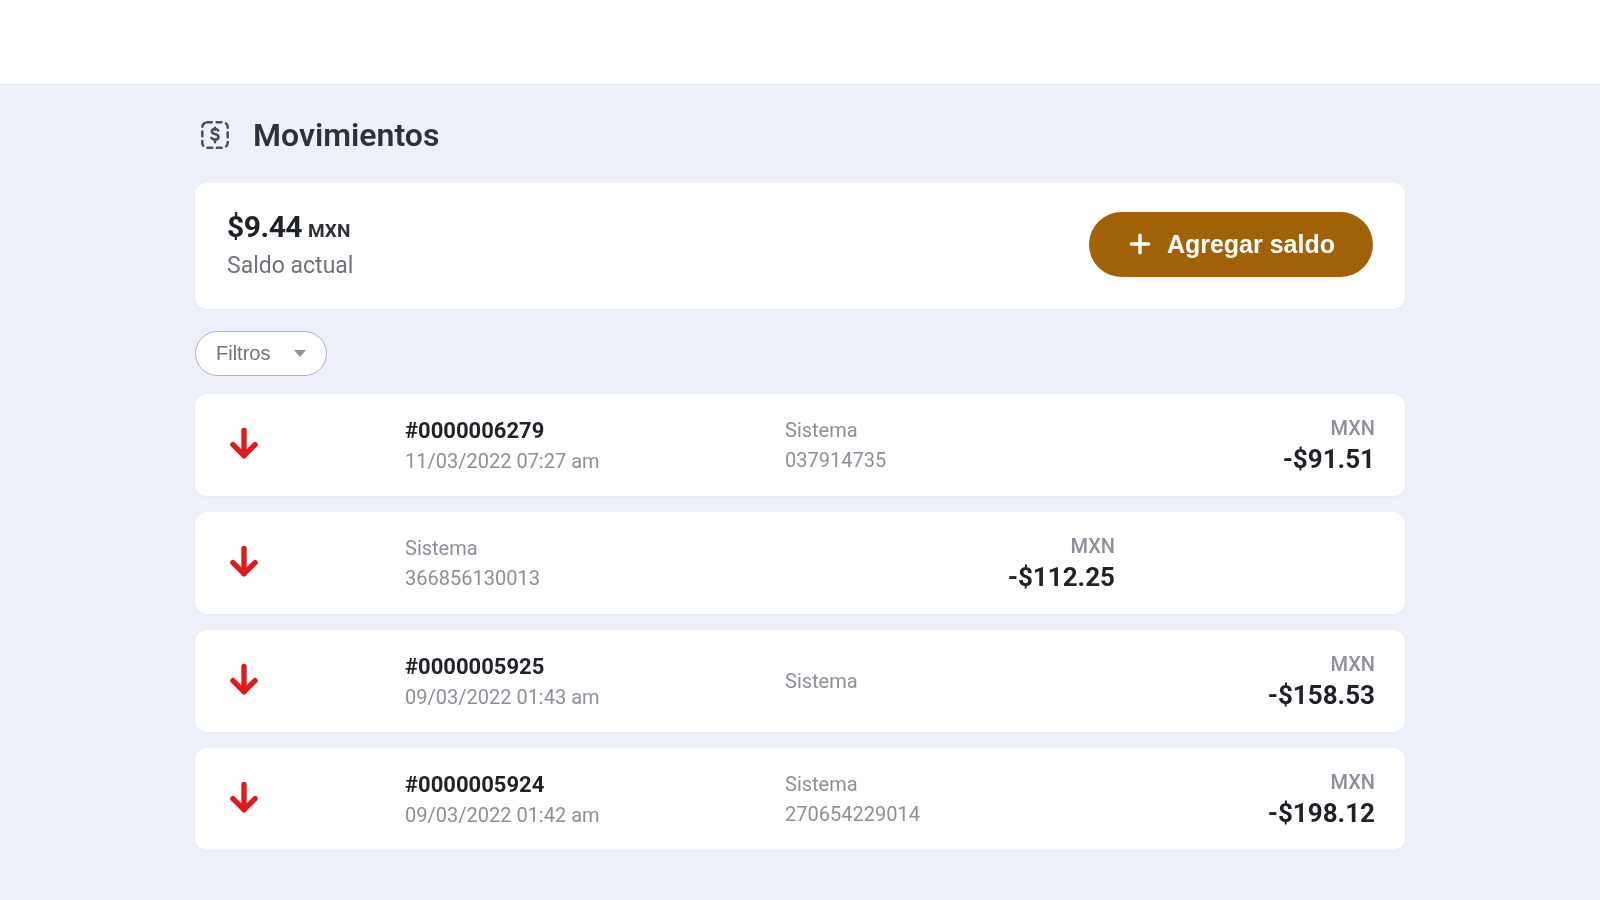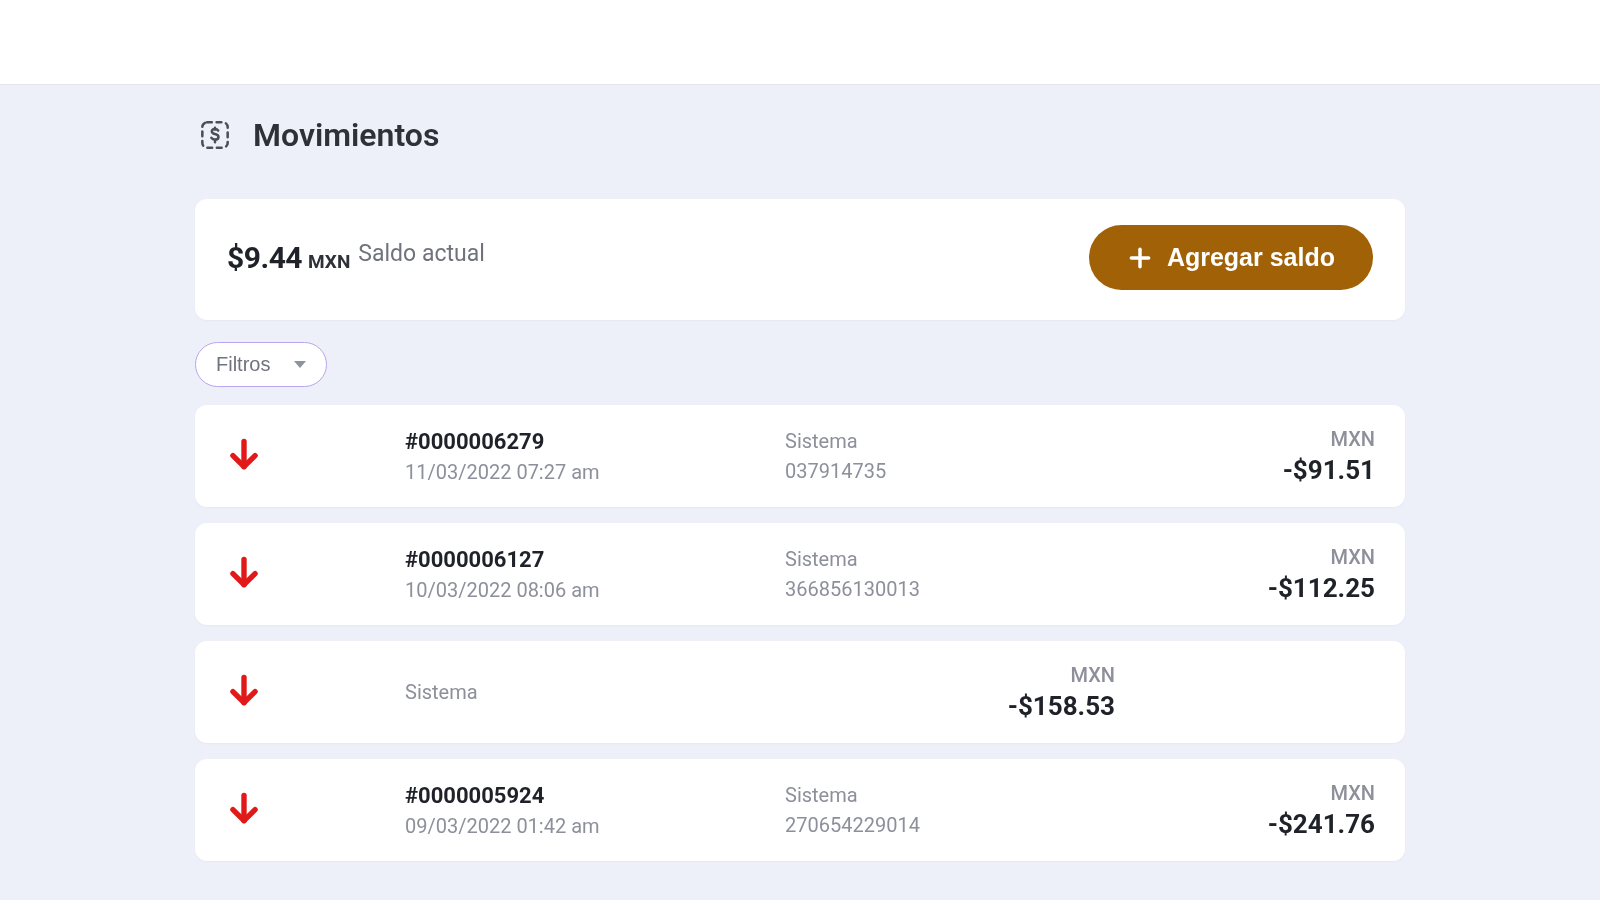--- a/index.html
+++ b/index.html
@@ -21,41 +21,41 @@
     padding: 30px 0 40px 0;
   }
   .container {
     width: 1210px;
     margin: 0 auto;
   }
   .page-header {
     display: flex;
     align-items: center;
     gap: 18px;
-    margin-bottom: 44px;
+    margin-bottom: 28px;
   }
   .page-header .icon-wrap {
     width: 40px; height: 40px;
     display: flex; align-items: center; justify-content: center;
   }
   .page-title {
     font-size: 32px;
     font-weight: 600;
     color: #2e3138;
   }
   .balance-card {
     background: #ffffff;
     border-radius: 12px;
     padding: 26px 32px 30px 32px;
     display: flex;
     align-items: center;
     justify-content: space-between;
     box-shadow: 0 1px 2px rgba(30,34,60,0.04);
   }
-  .balance-left { display: flex; flex-direction: row; gap: 8px; }
+  .balance-left { display: flex; flex-direction: column; gap: 8px; }
   .balance-amount-line { display: flex; align-items: baseline; gap: 6px; }
   .balance-amount {
     font-size: 30px;
     font-weight: 700;
     color: #1f2229;
     letter-spacing: -0.5px;
   }
   .balance-currency {
     font-size: 19px;
     font-weight: 700;
@@ -188,39 +188,39 @@
             <div class="tx-amount">-$91.51</div>
           </div>
         </div>
         <div class="tx-card">
           <div class="tx-icon-cell">
             <span><svg width="38" height="38" viewBox="0 0 24 24" fill="none" stroke="#e11919" stroke-width="3.4" stroke-linecap="round" stroke-linejoin="round">
                 <line x1="12" y1="4" x2="12" y2="20"></line>
                 <polyline points="5 13 12 20 19 13"></polyline>
               </svg></span>
           </div>
+          <div class="tx-sys">
+            <div class="tx-sys-label">Sistema</div>
+            <div class="tx-sys-ref">366856130013</div>
+          </div>
+          <div class="tx-amount-cell">
+            <div class="tx-currency">MXN</div>
+            <div class="tx-amount">-$112.25</div>
+          </div>
+        </div>
+        <div class="tx-card">
+          <div class="tx-icon-cell">
+            <span><svg width="38" height="38" viewBox="0 0 24 24" fill="none" stroke="#e11919" stroke-width="3.4" stroke-linecap="round" stroke-linejoin="round">
+                <line x1="12" y1="4" x2="12" y2="20"></line>
+                <polyline points="5 13 12 20 19 13"></polyline>
+              </svg></span>
+          </div>
           <div class="tx-main">
-            <div class="tx-id">#0000006127</div>
-            <div class="tx-date">10/03/2022 08:06 am</div>
-          </div>
-          <div class="tx-sys">
-            <div class="tx-sys-label">Sistema</div>
-            <div class="tx-sys-ref">366856130013</div>
-          </div>
-          <div class="tx-amount-cell">
-            <div class="tx-currency">MXN</div>
-            <div class="tx-amount">-$112.25</div>
-          </div>
-        </div>
-        <div class="tx-card">
-          <div class="tx-icon-cell">
-            <span><svg width="38" height="38" viewBox="0 0 24 24" fill="none" stroke="#e11919" stroke-width="3.4" stroke-linecap="round" stroke-linejoin="round">
-                <line x1="12" y1="4" x2="12" y2="20"></line>
-                <polyline points="5 13 12 20 19 13"></polyline>
-              </svg></span>
+            <div class="tx-id">#0000005925</div>
+            <div class="tx-date">09/03/2022 01:43 am</div>
           </div>
           <div class="tx-sys">
             <div class="tx-sys-label">Sistema</div>
           </div>
           <div class="tx-amount-cell">
             <div class="tx-currency">MXN</div>
             <div class="tx-amount">-$158.53</div>
           </div>
         </div>
         <div class="tx-card">
@@ -233,19 +233,19 @@
           <div class="tx-main">
             <div class="tx-id">#0000005924</div>
             <div class="tx-date">09/03/2022 01:42 am</div>
           </div>
           <div class="tx-sys">
             <div class="tx-sys-label">Sistema</div>
             <div class="tx-sys-ref">270654229014</div>
           </div>
           <div class="tx-amount-cell">
             <div class="tx-currency">MXN</div>
-            <div class="tx-amount">-$241.76</div>
+            <div class="tx-amount">-$198.12</div>
           </div>
         </div>
       </div>
 
   </div>
 </div>
 
 </body></html>

